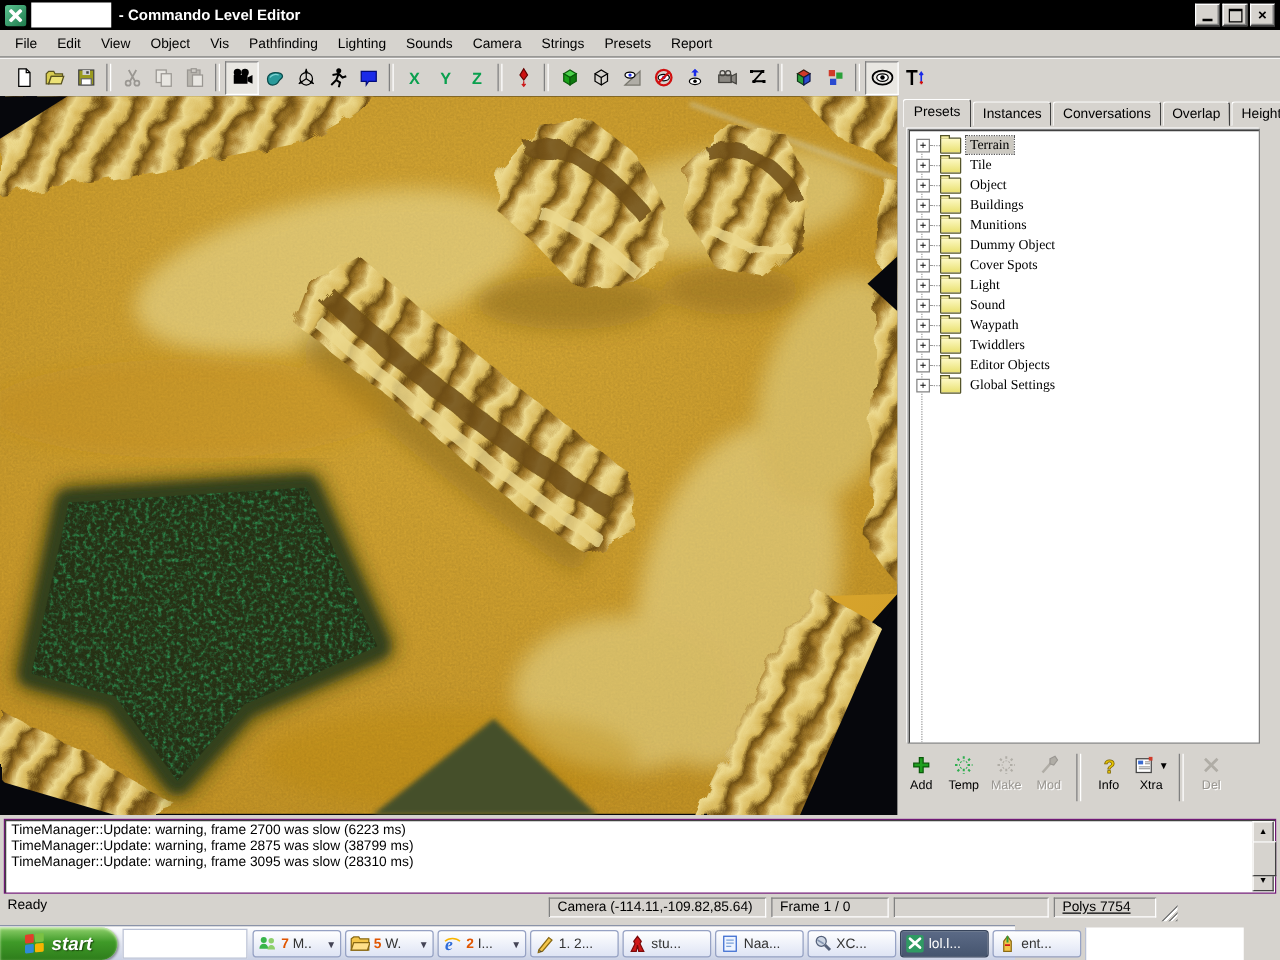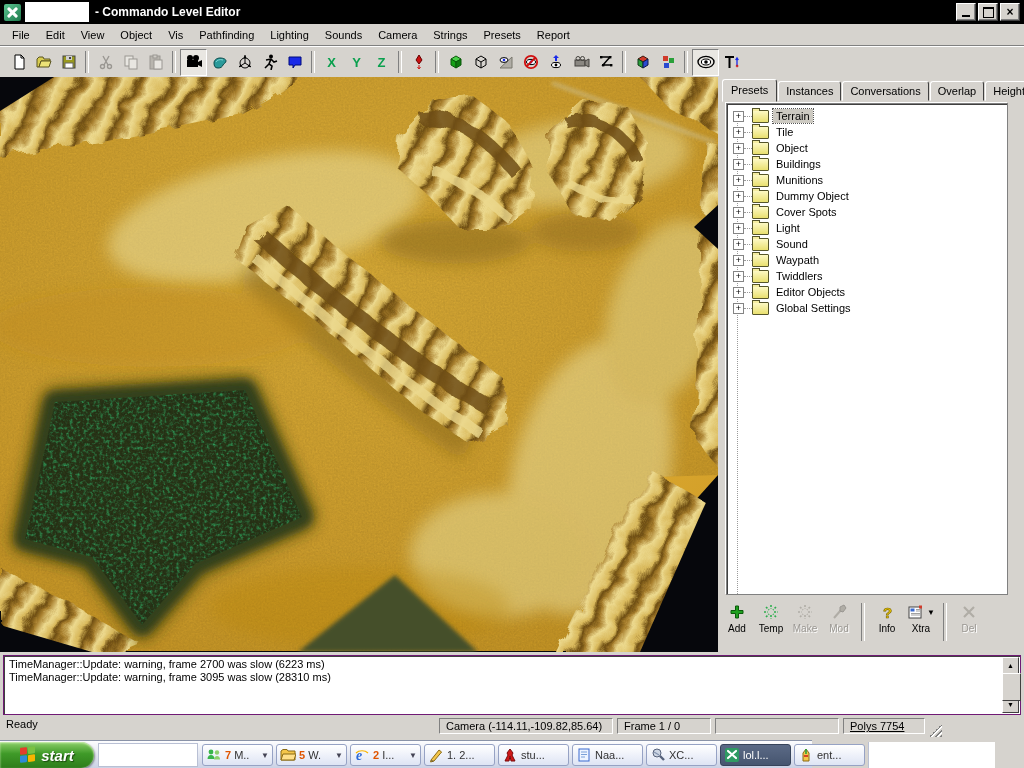--- a/index.html
+++ b/index.html
@@ -47,21 +47,21 @@
            border:1px solid #808080;box-shadow:inset 1px 1px 0 #404040, -1px -1px 0 #fff;
            overflow:hidden;padding:4px 2px 2px 2px;box-sizing:border-box;}
   .trow{display:flex;align-items:center;height:16px;position:relative;}
   .texp{width:9px;height:9px;border:1px solid #848484;background:#fff;margin-left:4px;
         display:flex;align-items:center;justify-content:center;font-size:9px;line-height:7px;flex:0 0 auto;}
   .tdots{width:8px;border-top:1px dotted #9a9a9a;flex:0 0 auto;}
   .tfold{width:15px;height:11px;background:linear-gradient(#fdf9c4,#e9e070);border:1px solid #55552a;
          border-radius:1px;position:relative;margin:0 4px 0 0;flex:0 0 auto;}
   .tfold::before{content:"";position:absolute;top:-3px;left:-1px;width:6px;height:2px;
                  background:#f4eda0;border:1px solid #55552a;border-bottom:none;}
-  .tlabel{padding:1px 3px;white-space:nowrap;}
+  .tlabel{padding:1px 3px;white-space:nowrap;font-family:Liberation Serif, serif;}
   .tlabel.sel{background:#ccc9c1;outline:1px dotted #555;}
   .treeline{position:absolute;left:10px;top:10px;bottom:0;width:0;border-left:1px dotted #9a9a9a;}
   
   .pbtns{position:absolute;left:2px;top:522px;width:300px;height:48px;display:flex;align-items:flex-start;}
   .pbtn{width:34px;display:flex;flex-direction:column;align-items:center;padding-top:3px;}
   .pbtn .icon{height:20px;display:flex;align-items:center;justify-content:center;}
   .pbtn .lbl{font-size:10px;margin-top:1px;}
   .pbtn.disabled .lbl{color:#9a9792;text-shadow:1px 1px 0 #fff;}
   .pbtn-sep{width:2px;height:38px;margin:4px 5px 0 5px;border-left:1px solid #808080;border-right:1px solid #fff;}
   .xtra-arrow{font-size:8px;margin-left:2px;}
@@ -587,20 +587,21 @@
             </svg>
           </span>
         <span class="lbl">Del</span>
       </div>
     </div>
   </div>
 
   <div class="logbar">
     <div class="logbox">
       <div>TimeManager::Update: warning, frame 2700 was slow (6223 ms)</div>
+      <div>TimeManager::Update: warning, frame 2875 was slow (38799 ms)</div>
       <div>TimeManager::Update: warning, frame 3095 was slow (28310 ms)</div>
       <div class="scrollv">
         <div class="sbtn">▲</div>
         <div class="sthumb"></div>
         <div class="sbtn">▼</div>
       </div>
     </div>
   </div>
 
   <div class="statusbar">

